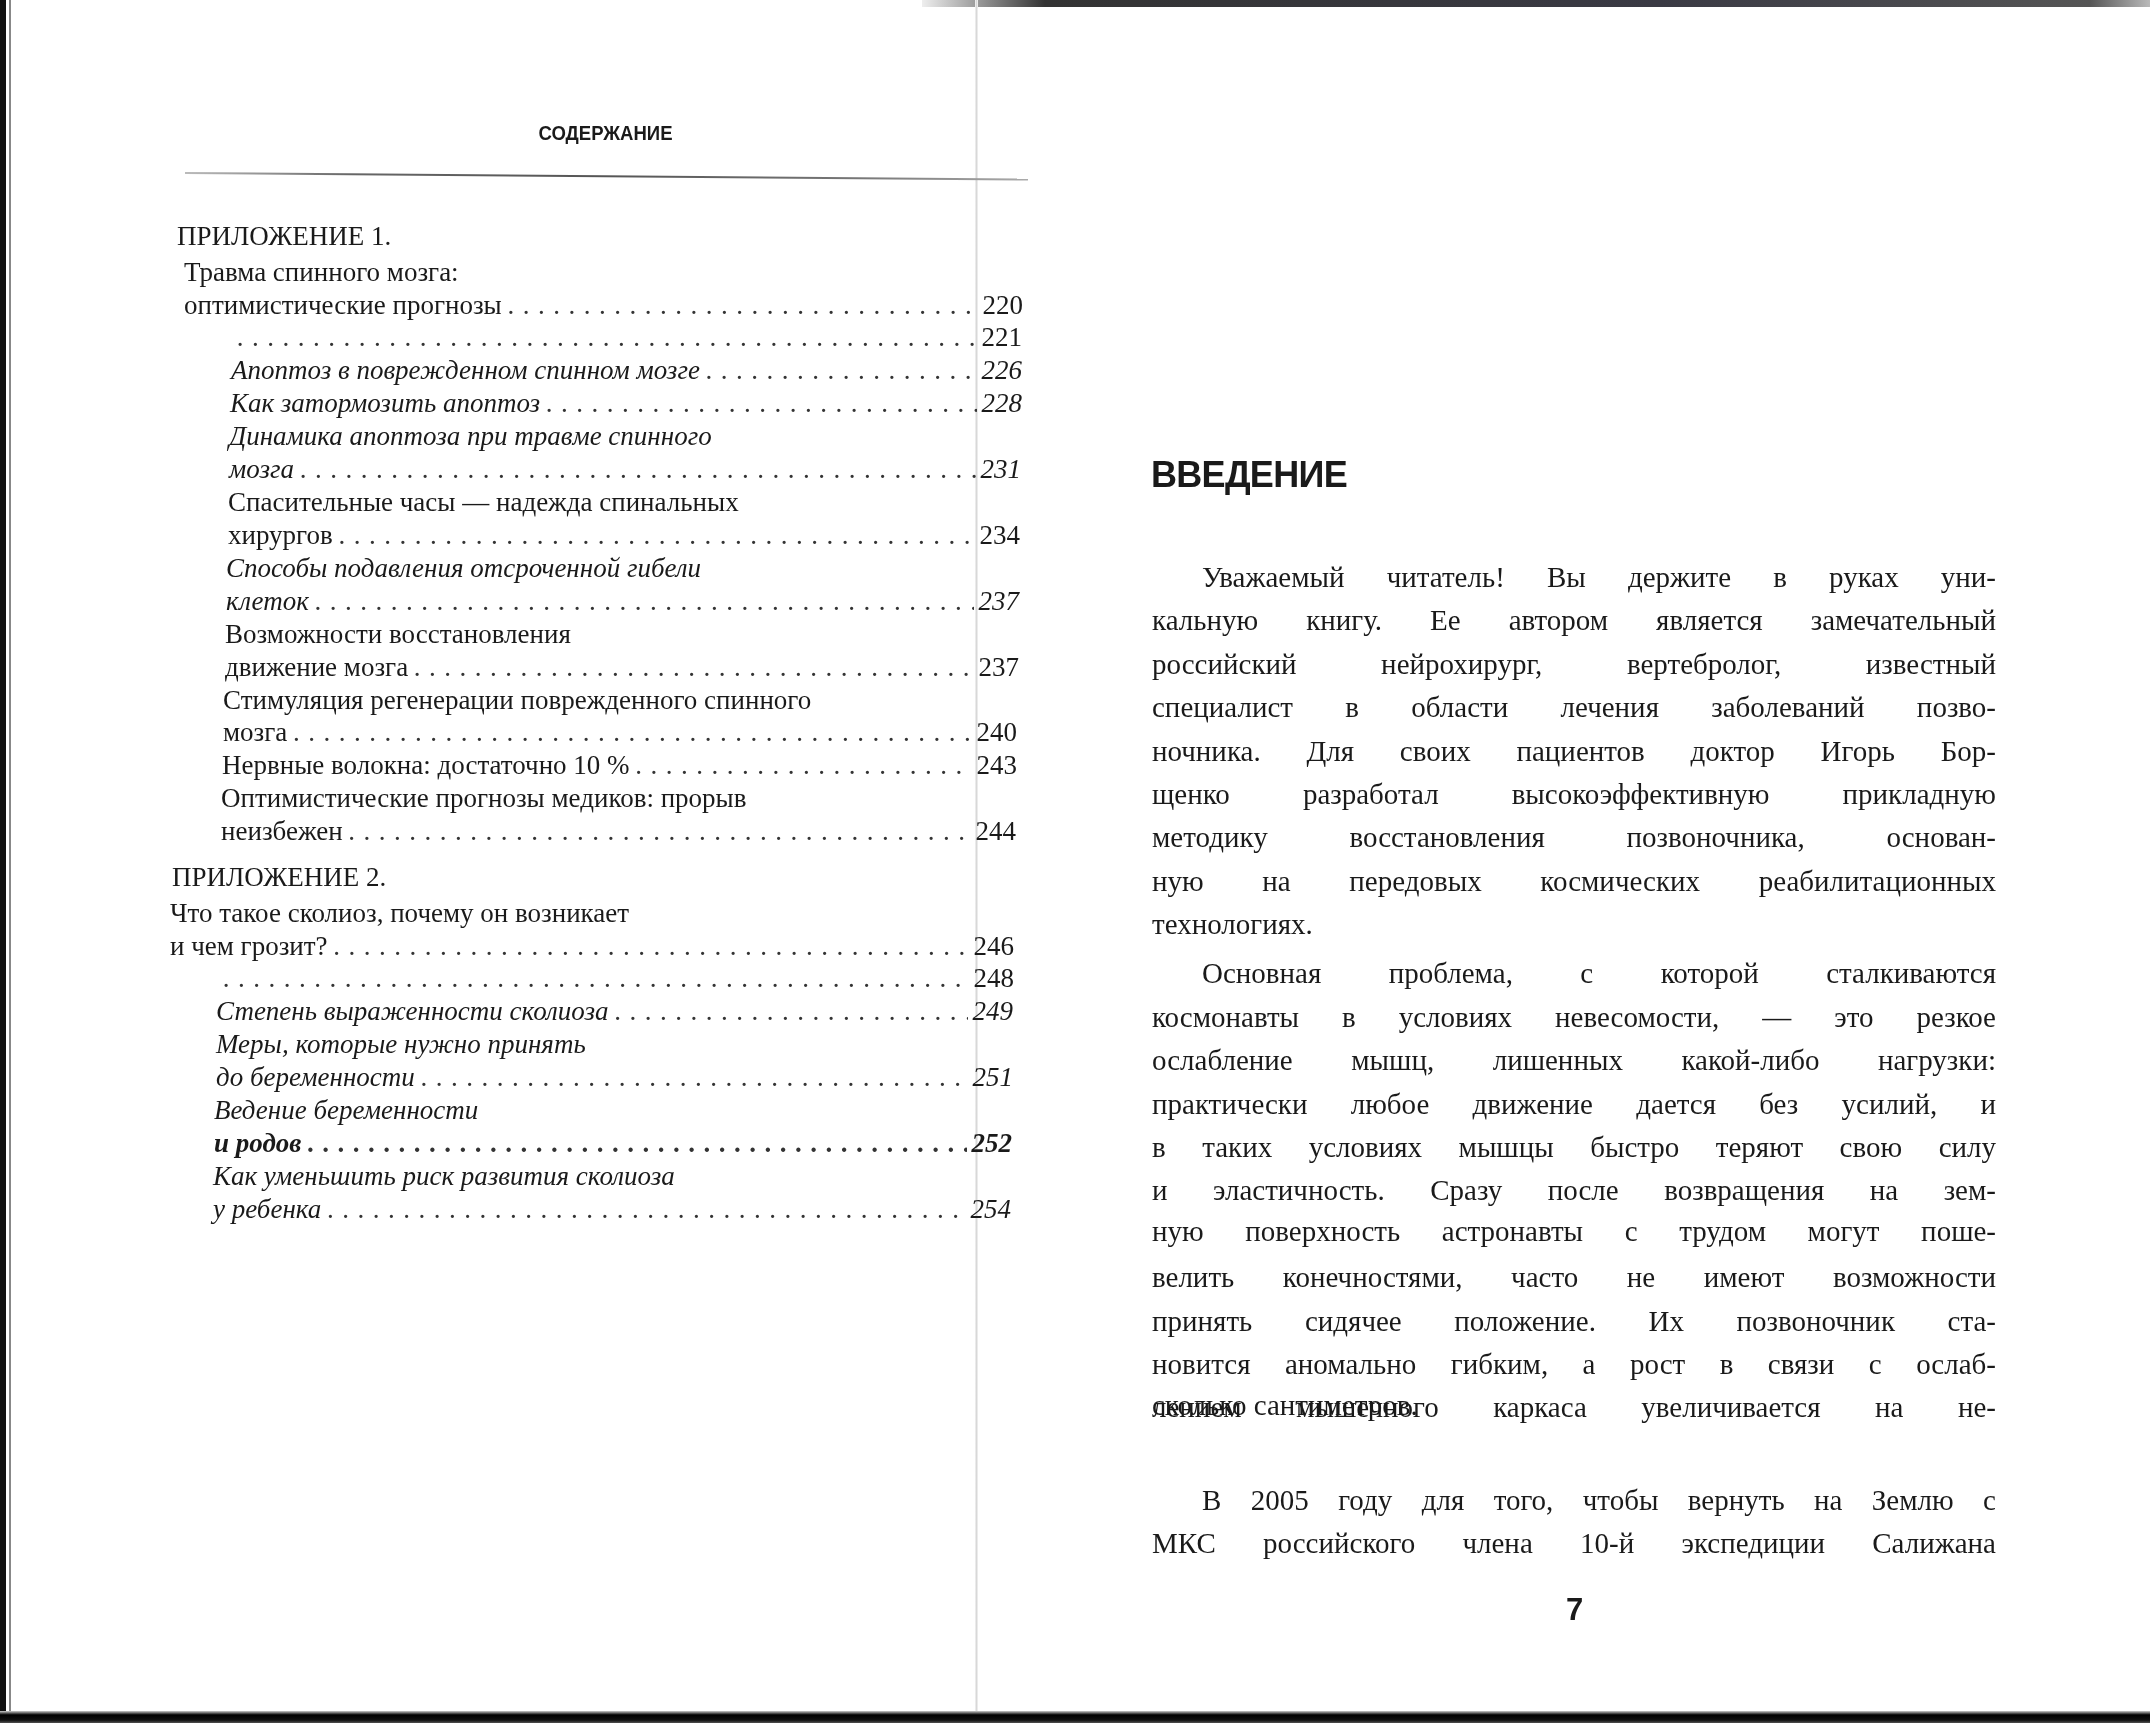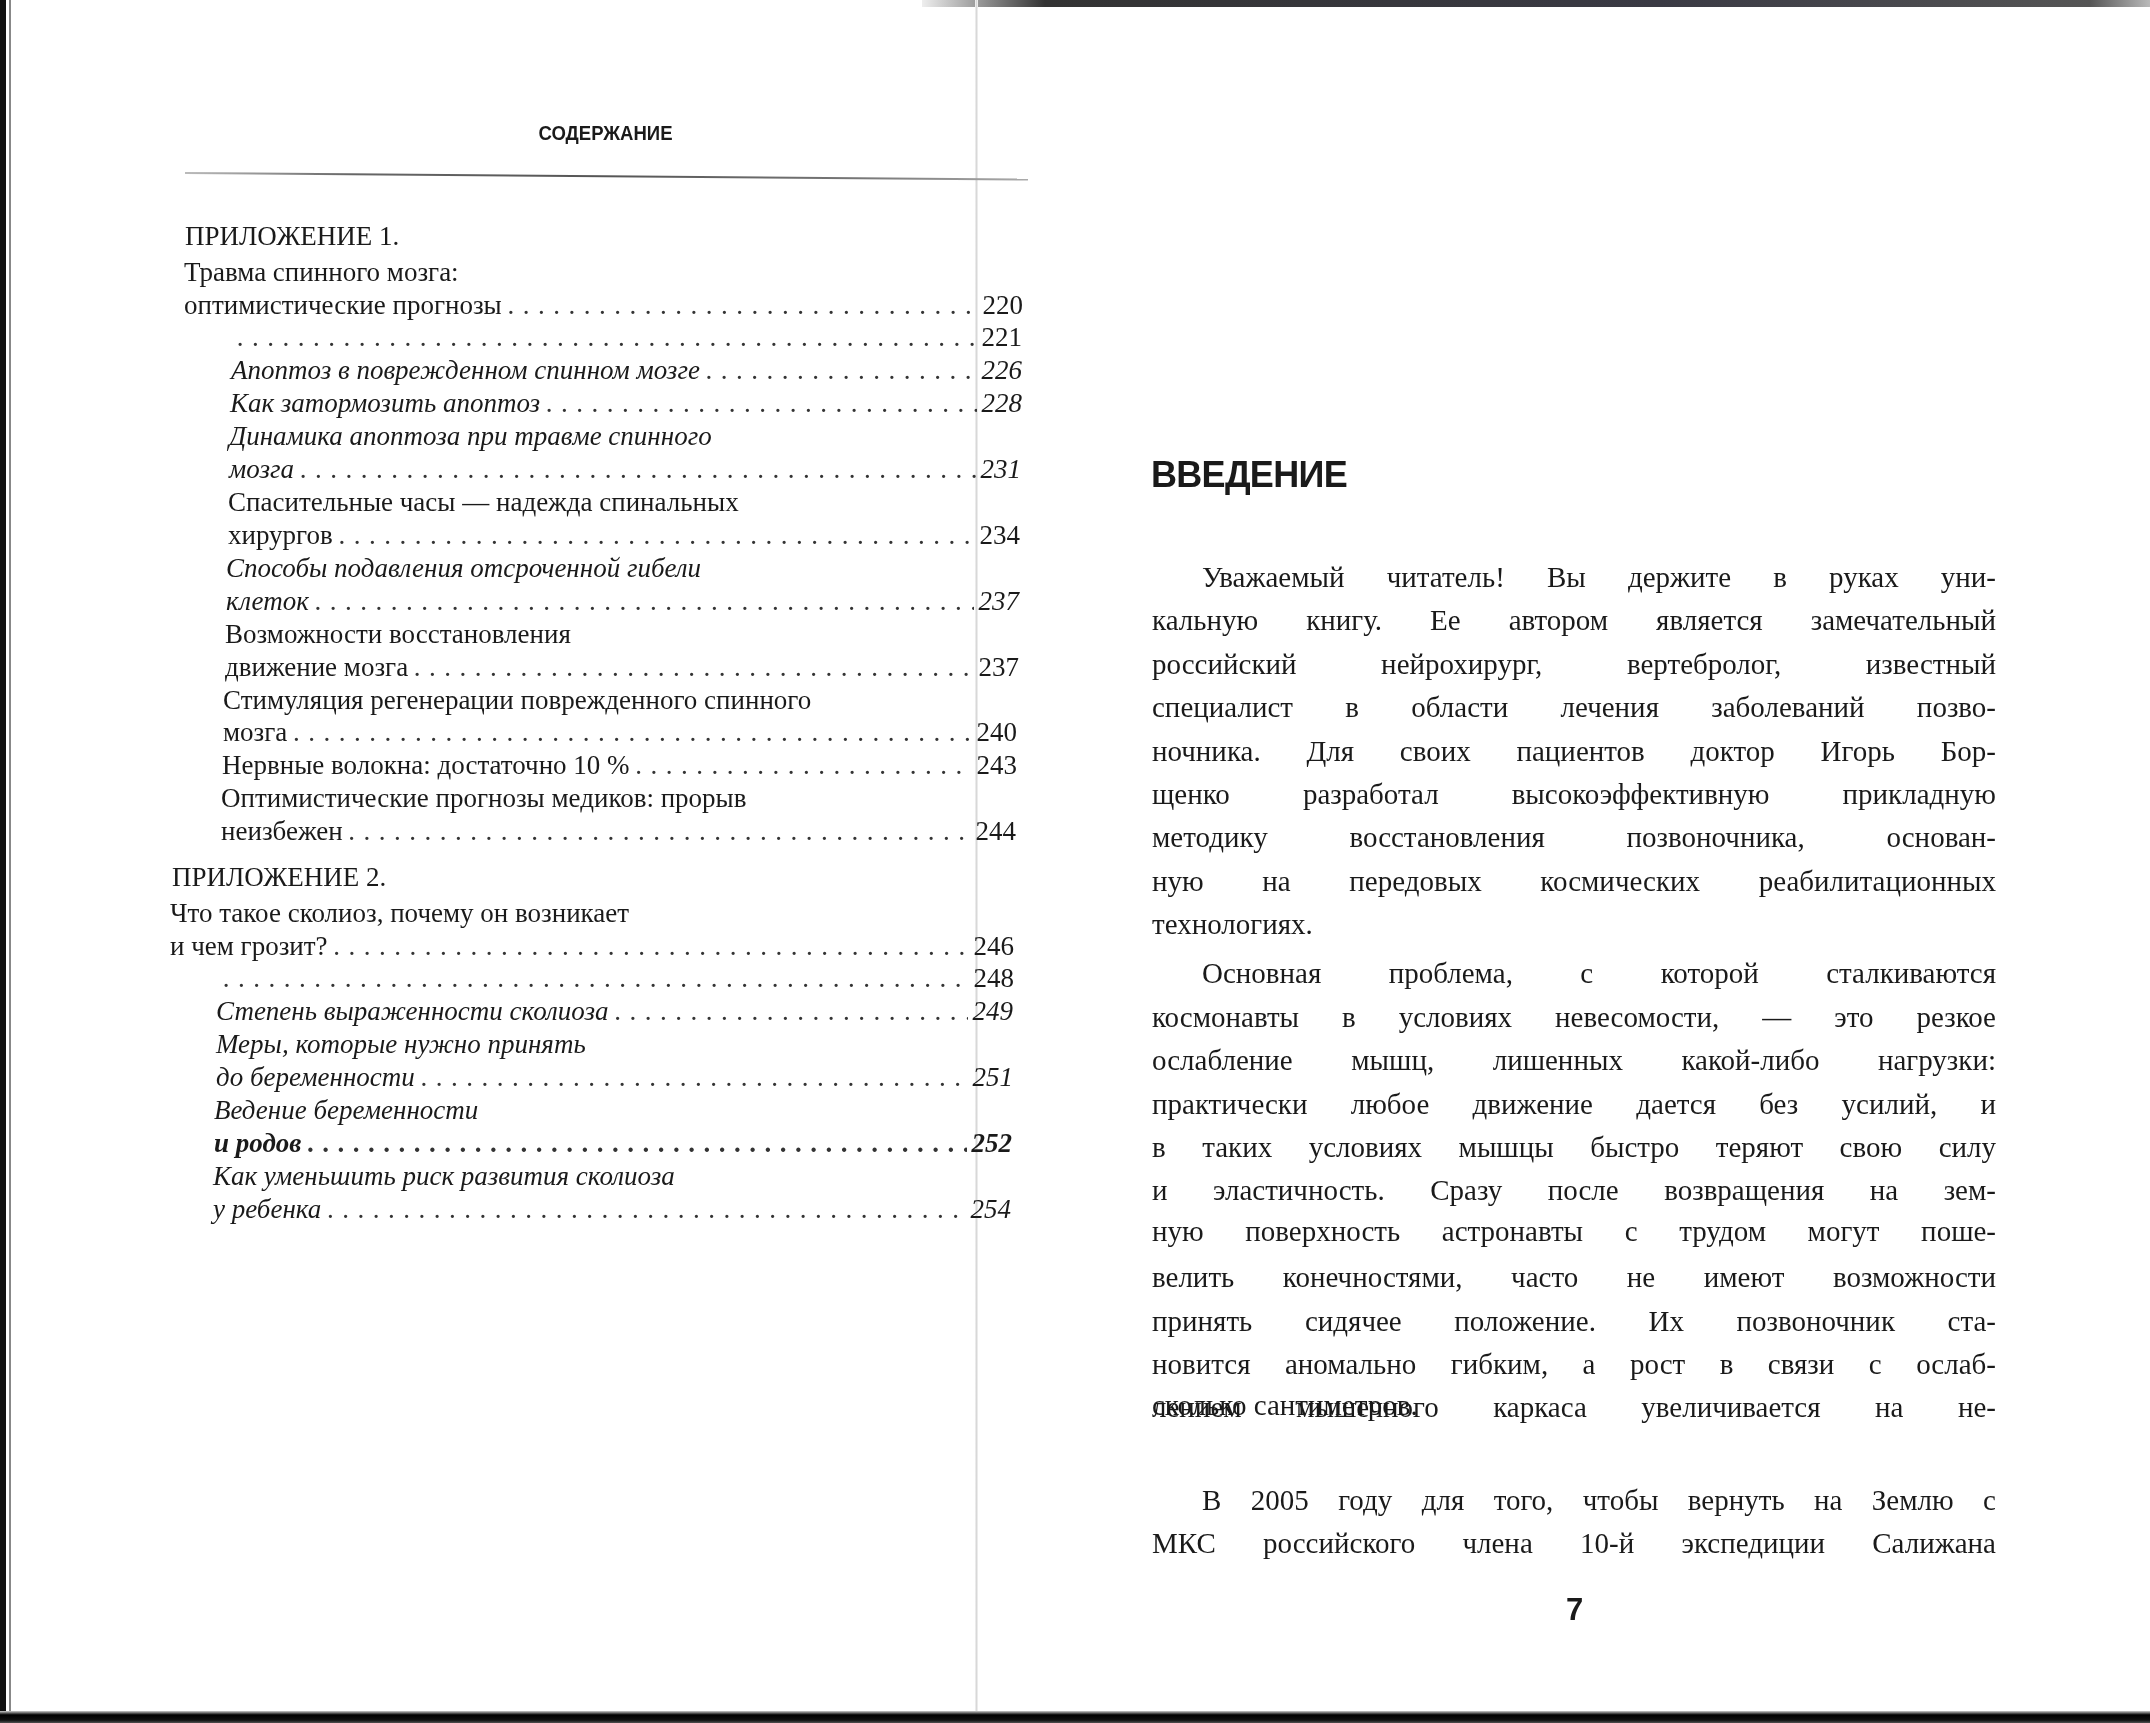--- a/index.html
+++ b/index.html
@@ -62,21 +62,21 @@
 
 <div class="edge-left"></div>
 <div class="edge-left2"></div>
 <div class="edge-top"></div>
 <div class="edge-bottom"></div>
 <div class="gutter"></div>
 
 <div class="running-head">СОДЕРЖАНИЕ</div>
 <div class="head-rule"></div>
 <div class="toc" id="toc">
-    <div class="toc-appendix" style="left: 185px; top: 220px;">ПРИЛОЖЕНИЕ 1.</div>
+    <div class="toc-appendix" style="left: 177px; top: 220px;">ПРИЛОЖЕНИЕ 1.</div>
     <div class="toc-line" style="left: 184px; top: 256px; width: 839px;">
       <span class="txt">Травма спинного мозга:</span>
     </div>
     <div class="toc-line" style="left: 184px; top: 289px; width: 839px;">
       <span class="txt">оптимистические прогнозы</span>
       <span class="dots">................................................................................</span>
       <span class="pg">220</span>
     </div>
     <div class="toc-line" style="left: 231px; top: 321px; width: 791px;">
       <span class="dots">................................................................................</span>

